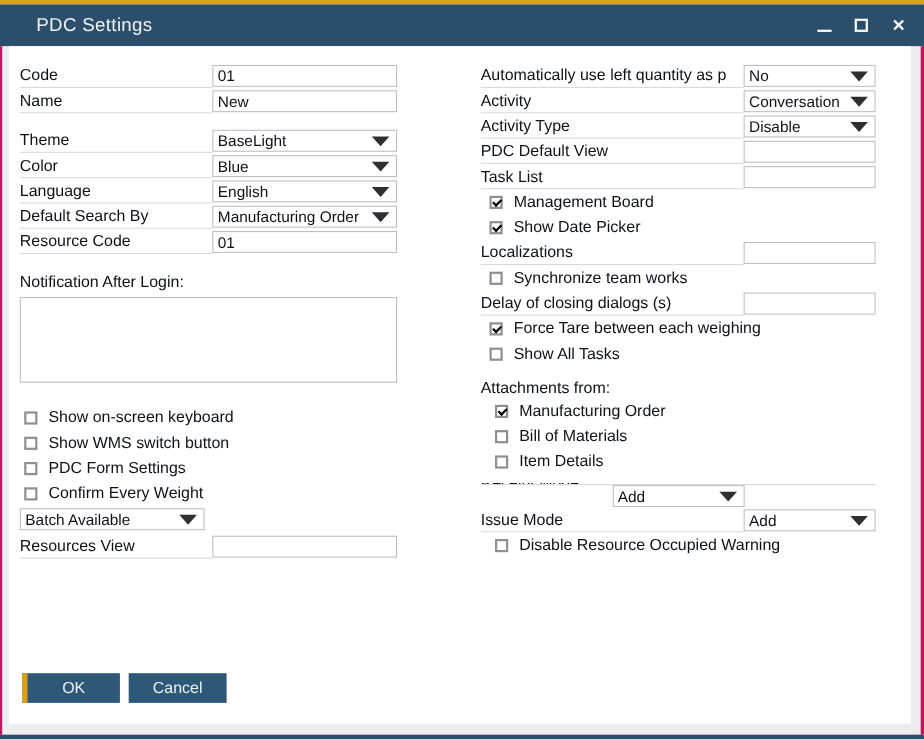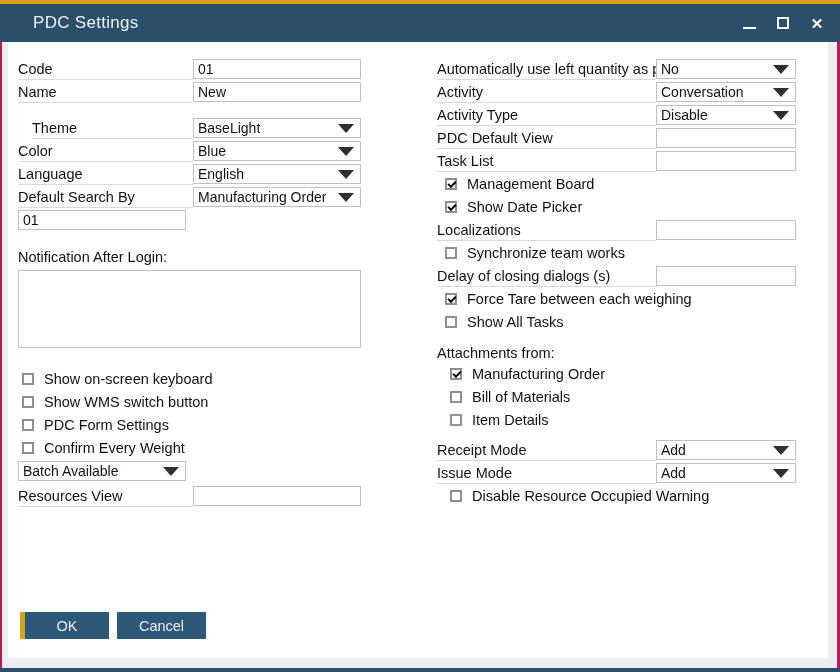--- a/index.html
+++ b/index.html
@@ -28,21 +28,21 @@
   .col-left  { left:10px;  width:343px; }
   .col-right { left:429px; width:359px; }
 
   
   .frow { display:flex; align-items:center; height:22px; margin-bottom:1px; }
   .flabel { flex:1; align-self:stretch; display:flex; align-items:center;
             border-bottom:1px solid #DADADE; font-size:14.5px; color:#10101C;
             white-space:nowrap; overflow:hidden; }
   .fctrl { flex-shrink:0; }
   .col-left  .fctrl { width:168px; }
-  .col-right .fctrl { width:140px; }
+  .col-right .fctrl { width:120px; }
 
   input.tbox { width:100%; height:20px; border:1px solid #C0C0C0; background:#fff;
                font-family:"Liberation Sans", sans-serif; font-size:14px; color:#10101C; padding:0 4px; }
   .dd { width:100%; height:20px; border:1px solid #C0C0C0; background:#fff;
         display:flex; align-items:center; padding:0 4px; cursor:pointer; }
   .dd-val { font-size:14px; color:#10101C; white-space:nowrap; overflow:hidden; }
   .dd-arrow { margin-left:auto; flex-shrink:0; width:0; height:0;
               border-left:8px solid transparent; border-right:8px solid transparent;
               border-top:9px solid #2E2E33; margin-right:2px; }
 
@@ -52,24 +52,24 @@
 
   
   .cbrow { display:flex; align-items:center; gap:10px; height:22px; margin-bottom:1px; padding-left:4px; }
   .col-right .cbrow { padding-left:8px; }
   .col-right .cbrow.indent { padding-left:13px; }
   .cb { position:relative; width:12px; height:12px; border:2px solid #8F8F8F; background:#fff; flex-shrink:0; cursor:pointer; }
   .cb.checked::after { content:""; position:absolute; left:1px; top:1px; width:6px; height:3px;
                        border-left:2px solid #000; border-bottom:2px solid #000; transform:rotate(-45deg); }
   .cblabel { font-size:14.5px; color:#10101C; white-space:nowrap; }
 
-  .mt14 { margin-top:14px;margin-left:14px; }
+  .mt14 { margin-top:14px; }
   .mt16 { margin-top:16px; }
   .mt10 { margin-top:10px; }
-  .mt8  { margin-top:8px; }
+  .mt8  { margin-top:8px;flex-direction:column; }
   .mt3  { margin-top:3px; }
 
   
   .btn { position:absolute; height:27px; background:#2D5878; color:#ECF1F6; font-size:14.5px;
          display:flex; align-items:center; justify-content:center; cursor:pointer; border:none;
          font-family:"Liberation Sans", sans-serif; }
   .btn-ok { left:12px; bottom:19px; width:89px; border-left:5px solid #D9A21B; }
   .btn-cancel { left:109px; bottom:19px; width:89px; }
 </style>
 </head>
@@ -138,20 +138,21 @@
           <div class="frow">
             <span class="flabel">Default Search By</span>
             <span class="fctrl">
                 <span class="dd">
                   <span class="dd-val">Manufacturing Order</span>
                   <span class="dd-arrow"></span>
                 </span>
               </span>
           </div>
           <div class="frow">
+            <span class="flabel">Resource Code</span>
             <span class="fctrl"><input class="tbox" value="01" style=""></span>
           </div>
 
           <div class="section-label mt16">Notification After Login:</div>
           <textarea class="notif mt3" style=""></textarea>
 
           <div class="cbrow mt16">
             <span class="cb"></span>
             <span class="cblabel">Show on-screen keyboard</span>
           </div>

